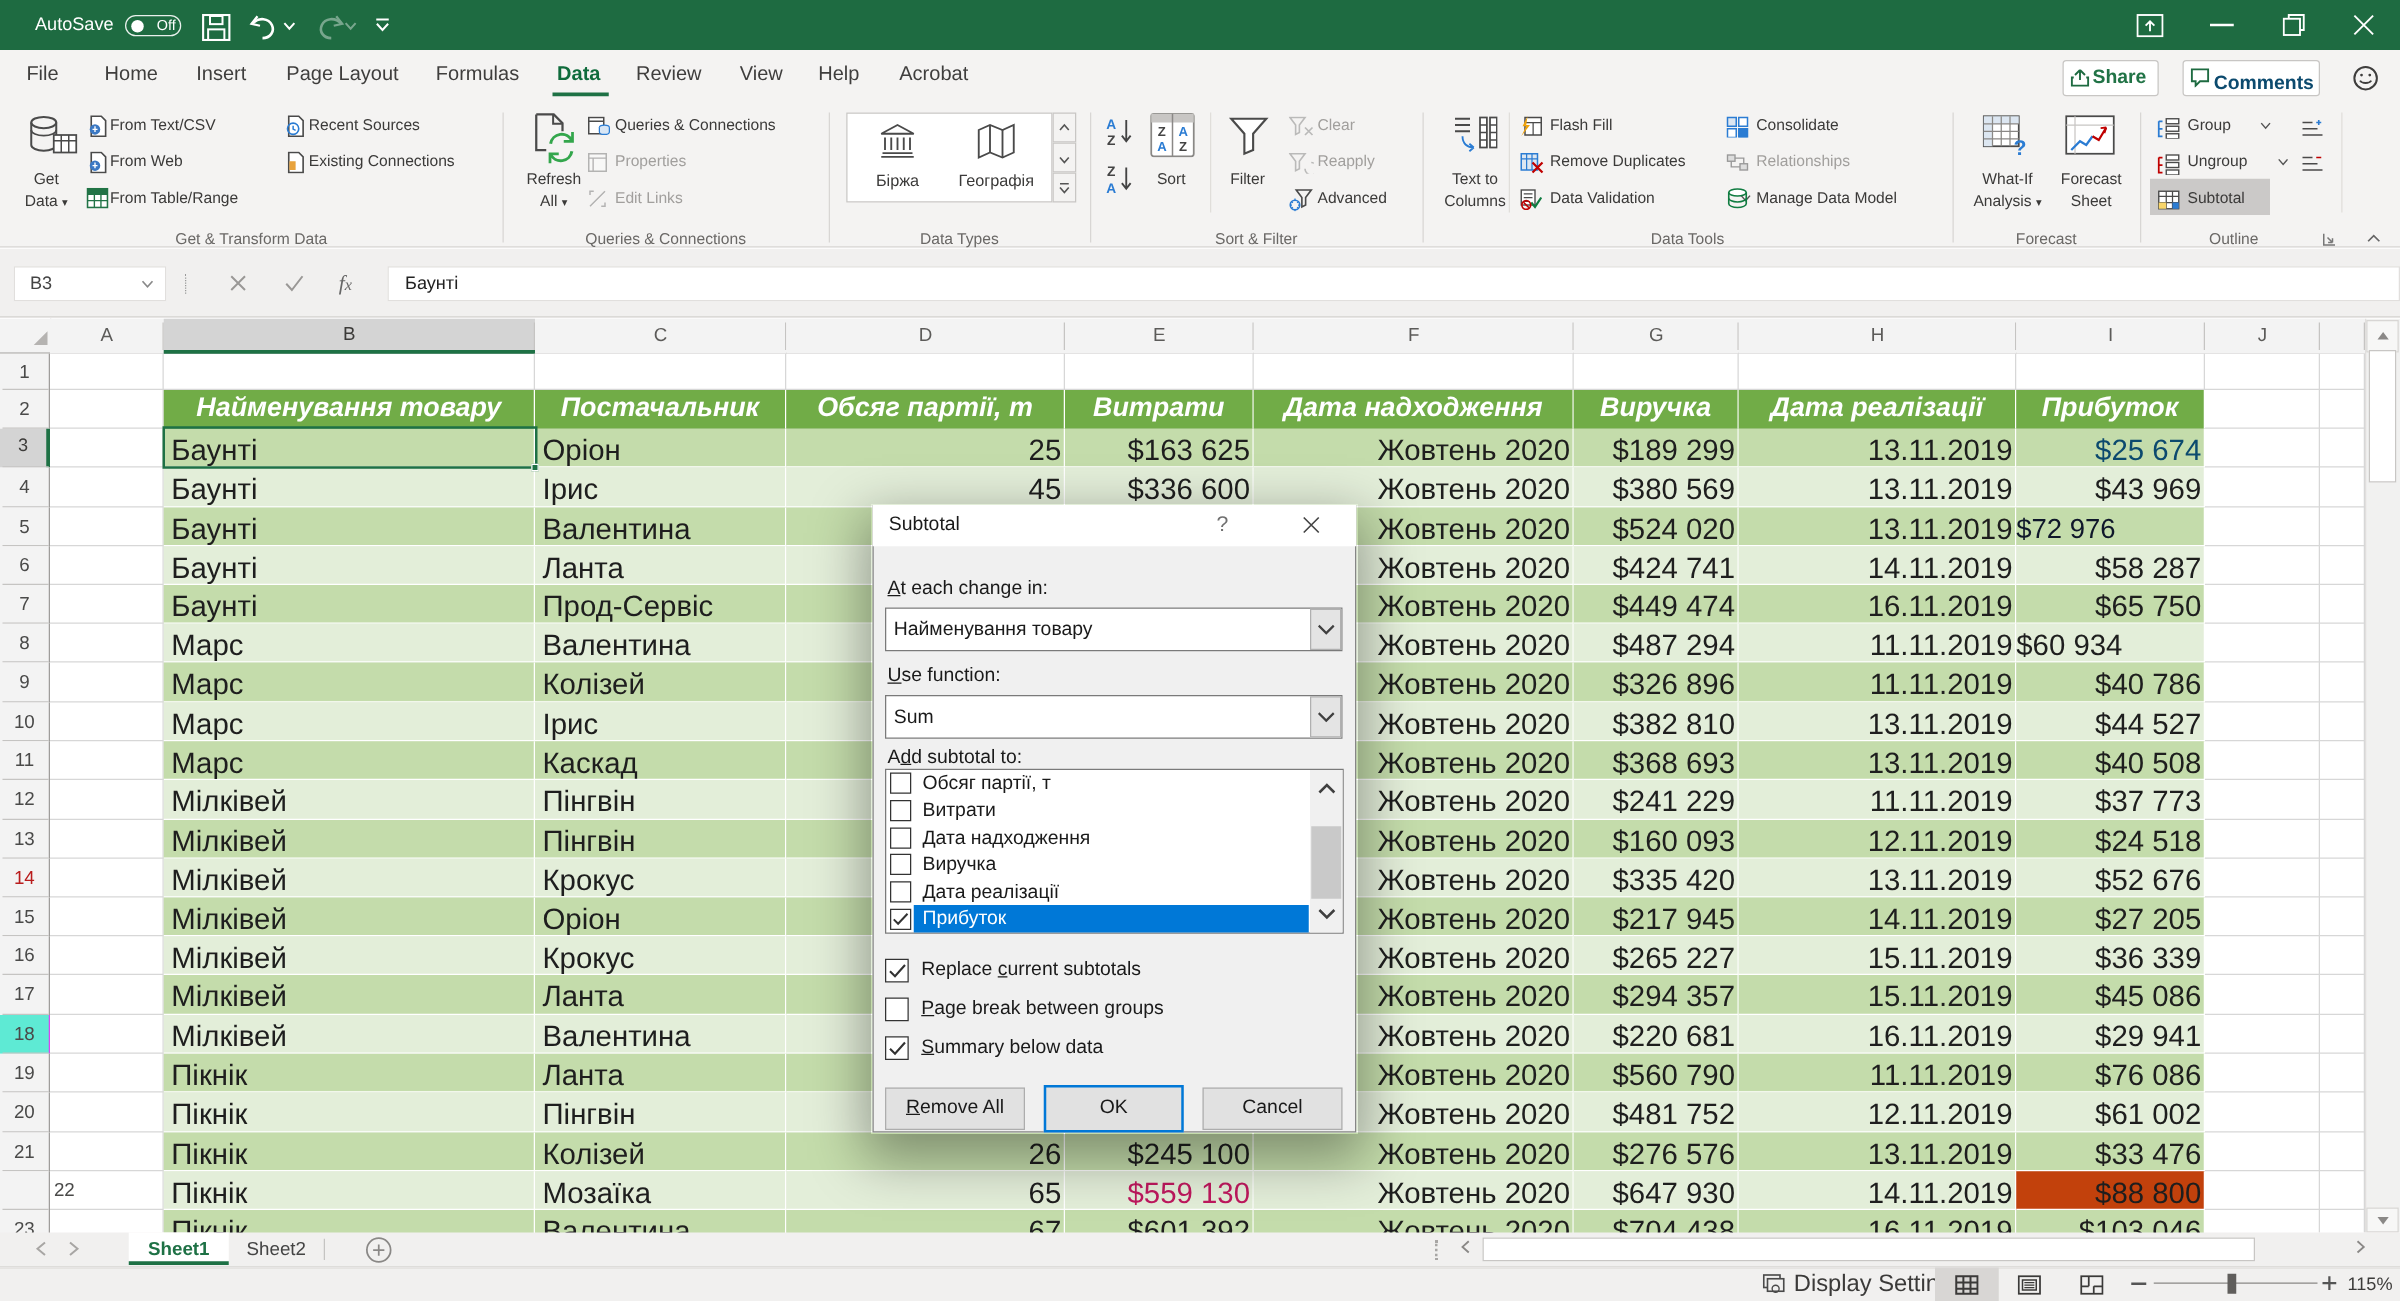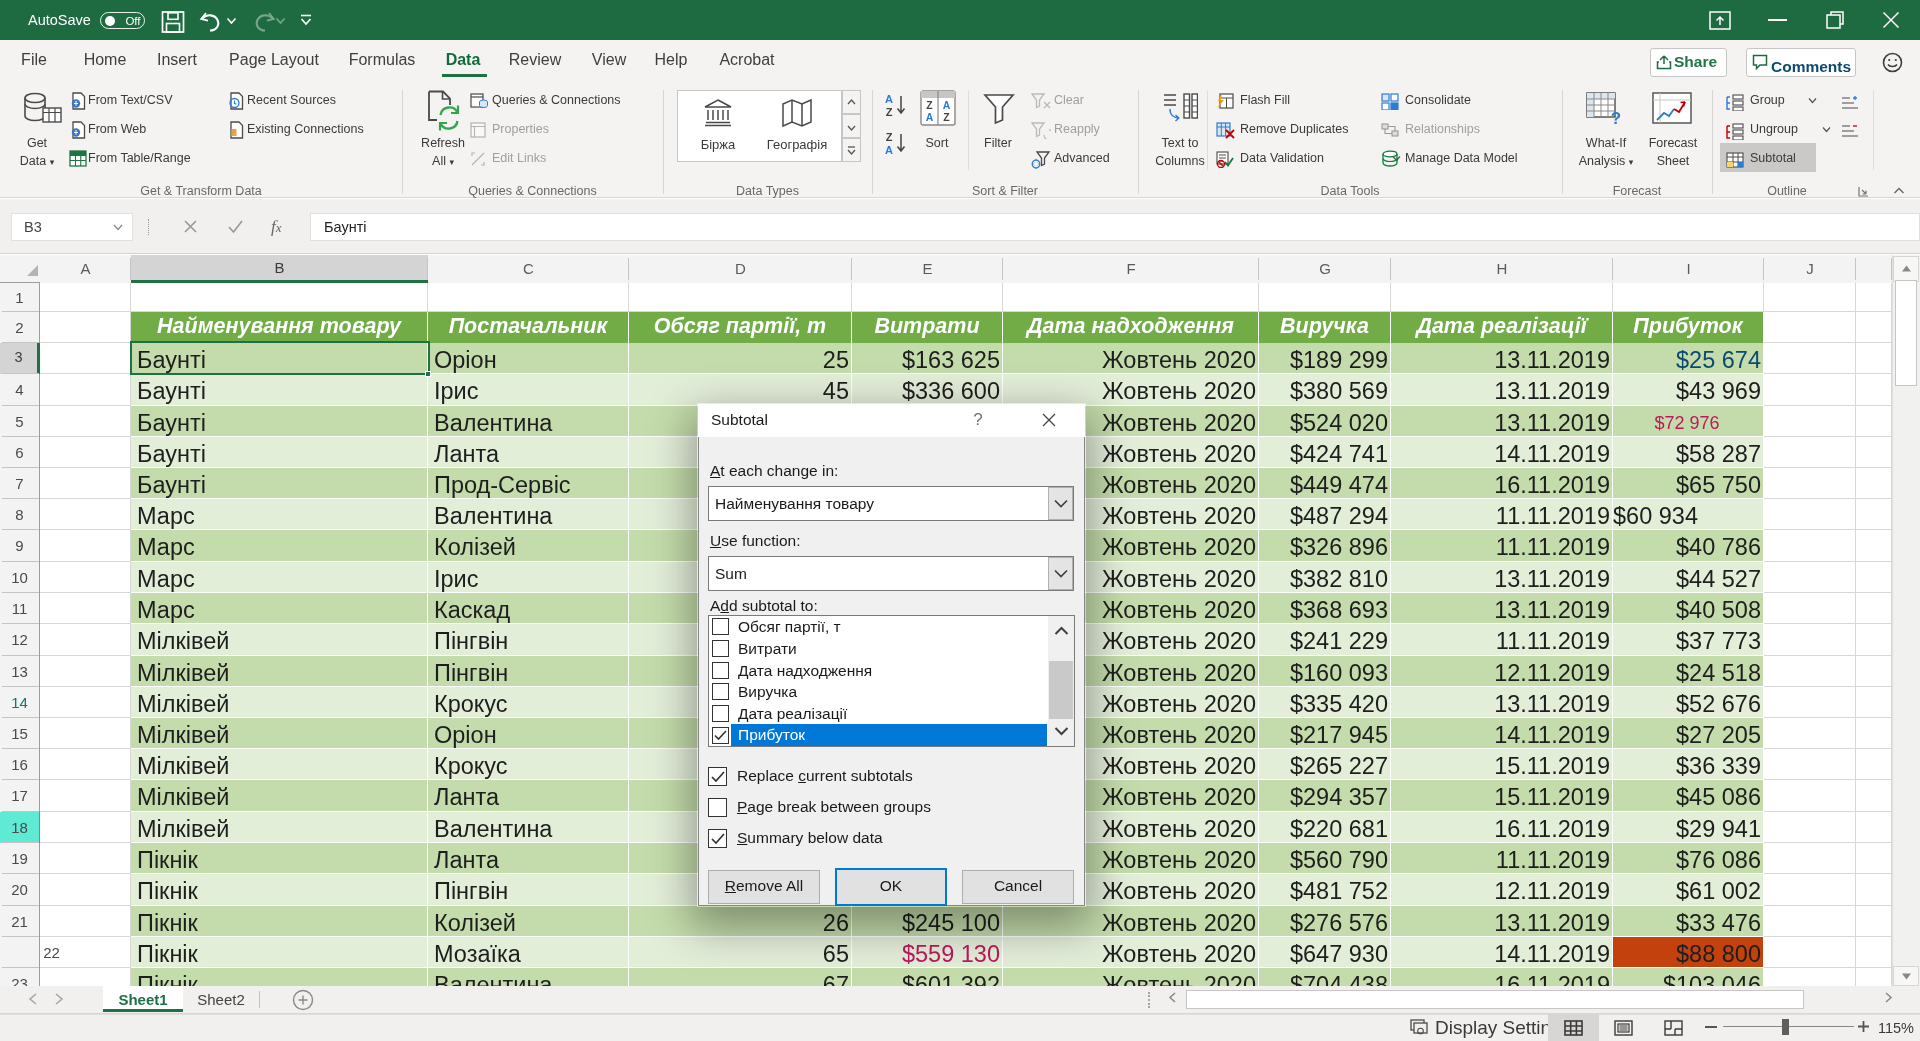--- a/index.html
+++ b/index.html
@@ -563,21 +563,21 @@
 <div class="a" style="left:2px;top:623px;width:37px;height:1px;background:#c5c4c2;"></div>
 <div class="a" style="left:0px;top:624px;width:40px;height:32px;background:#f3f3f3;border-right:1px solid #9f9d9b;">
     <div style="width:100%;text-align:center;line-height:32px;font-size:15px;color:#4a4a49;">12</div>
   </div>
 <div class="a" style="left:2px;top:655px;width:37px;height:1px;background:#c5c4c2;"></div>
 <div class="a" style="left:0px;top:656px;width:40px;height:31px;background:#f3f3f3;border-right:1px solid #9f9d9b;">
     <div style="width:100%;text-align:center;line-height:31px;font-size:15px;color:#4a4a49;">13</div>
   </div>
 <div class="a" style="left:2px;top:686px;width:37px;height:1px;background:#c5c4c2;"></div>
 <div class="a" style="left:0px;top:687px;width:40px;height:31px;background:#f3f3f3;border-right:1px solid #9f9d9b;">
-    <div style="width:100%;text-align:center;line-height:31px;font-size:15px;color:#0f766e;">14</div>
+    <div style="width:100%;text-align:center;line-height:31px;font-size:15px;color:#b91c1c;">14</div>
   </div>
 <div class="a" style="left:2px;top:717px;width:37px;height:1px;background:#c5c4c2;"></div>
 <div class="a" style="left:0px;top:718px;width:40px;height:31px;background:#f3f3f3;border-right:1px solid #9f9d9b;">
     <div style="width:100%;text-align:center;line-height:31px;font-size:15px;color:#4a4a49;">15</div>
   </div>
 <div class="a" style="left:2px;top:748px;width:37px;height:1px;background:#c5c4c2;"></div>
 <div class="a" style="left:0px;top:749px;width:40px;height:31px;background:#f3f3f3;border-right:1px solid #9f9d9b;">
     <div style="width:100%;text-align:center;line-height:31px;font-size:15px;color:#4a4a49;">16</div>
   </div>
 <div class="a" style="left:2px;top:779px;width:37px;height:1px;background:#c5c4c2;"></div>
@@ -729,21 +729,21 @@
 <div class="a" style="left:1003px;top:406px;width:256px;height:31px;background:#c4dcab;border-right:1px solid #fff;border-bottom:1px solid #fff;">
     <div style="width:100%;padding-right:2px;line-height:34px;font-size:23.5px;color:#1e1e1e;white-space:nowrap;text-align:right;box-sizing:border-box;">Жовтень 2020</div>
   </div>
 <div class="a" style="left:1259px;top:406px;width:132px;height:31px;background:#c4dcab;border-right:1px solid #fff;border-bottom:1px solid #fff;">
     <div style="width:100%;padding-right:2px;line-height:34px;font-size:23.5px;color:#1e1e1e;white-space:nowrap;text-align:right;box-sizing:border-box;">$524 020</div>
   </div>
 <div class="a" style="left:1391px;top:406px;width:222px;height:31px;background:#c4dcab;border-right:1px solid #fff;border-bottom:1px solid #fff;">
     <div style="width:100%;padding-right:2px;line-height:34px;font-size:23.5px;color:#1e1e1e;white-space:nowrap;text-align:right;box-sizing:border-box;">13.11.2019</div>
   </div>
 <div class="a" style="left:1613px;top:406px;width:151px;height:31px;background:#c4dcab;border-right:1px solid #fff;border-bottom:1px solid #fff;">
-    <div style="width:100%;padding-right:2px;line-height:34px;font-size:18px;color:#be185d;white-space:nowrap;text-align:center;box-sizing:border-box;">$72 976</div>
+    <div style="width:100%;padding-right:2px;line-height:34px;font-size:22px;color:#0f172a;white-space:nowrap;text-align:left;box-sizing:border-box;">$72 976</div>
   </div>
 <div class="a" style="left:131px;top:437px;width:297px;height:31px;background:#e3eed9;border-right:1px solid #fff;border-bottom:1px solid #fff;">
     <div style="width:100%;padding-left:6px;line-height:34px;font-size:23.5px;color:#1e1e1e;white-space:nowrap;box-sizing:border-box;">Баунті</div>
   </div>
 <div class="a" style="left:428px;top:437px;width:201px;height:31px;background:#e3eed9;border-right:1px solid #fff;border-bottom:1px solid #fff;">
     <div style="width:100%;padding-left:6px;line-height:34px;font-size:23.5px;color:#1e1e1e;white-space:nowrap;box-sizing:border-box;">Ланта</div>
   </div>
 <div class="a" style="left:629px;top:437px;width:223px;height:31px;background:#e3eed9;border-right:1px solid #fff;border-bottom:1px solid #fff;">
     <div style="width:100%;padding-right:2px;line-height:34px;font-size:23.5px;color:#1e1e1e;white-space:nowrap;text-align:right;box-sizing:border-box;"></div>
   </div>

